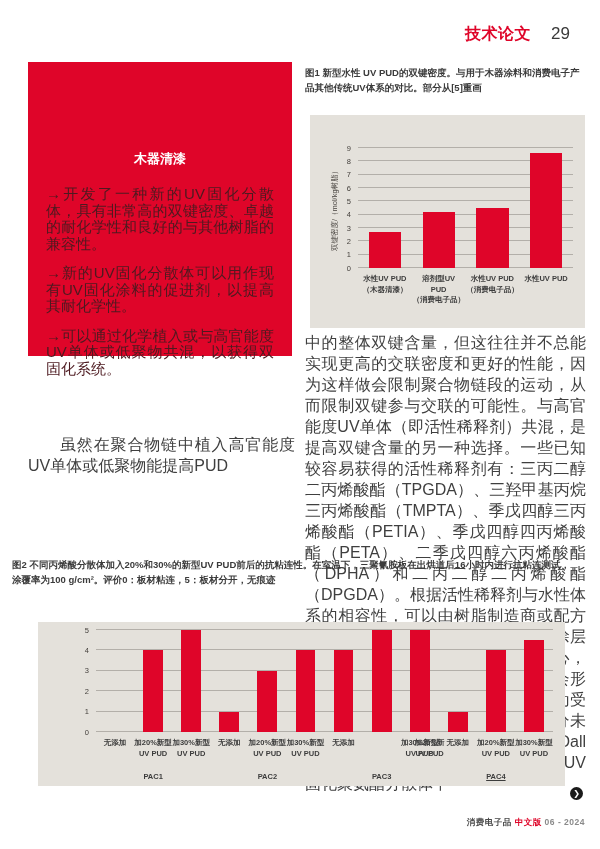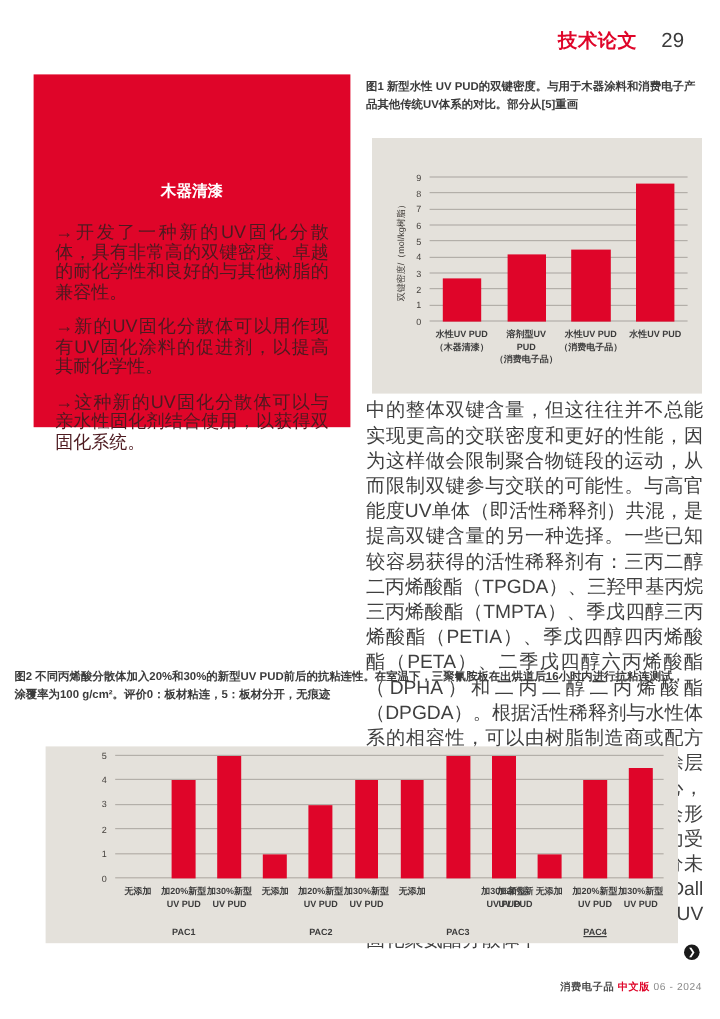--- a/index.html
+++ b/index.html
@@ -46,38 +46,38 @@
                 transform-origin:0 0;font-size:7.5px;color:#45413d;text-align:center;white-space:nowrap;}
 
   
   .next-arrow{position:absolute;left:570px;top:787px;width:13px;height:13px;border-radius:50%;
               background:#1a1a1a;color:#fff;font-size:8px;line-height:13px;text-align:center;font-weight:bold;}
 
   
   .page-footer{position:absolute;top:817px;right:15px;font-size:8.5px;font-weight:bold;letter-spacing:.5px;}
   .footer-journal{color:#4a4a4a;}
   .footer-edition{color:#df0529;}
-  .footer-issue{color:#8a8a8a;font-weight:normal;text-align:center;}
+  .footer-issue{color:#8a8a8a;font-weight:bold;text-align:center;}
 </style>
 </head>
 <body>
 
 <div id="page">
 
   <div class="page-header">
     <span class="header-label">技术论文</span>
     <span class="header-pagenum">29</span>
   </div>
 
   <div class="results-box">
     <p class="results-title">木器清漆</p>
     <div id="bullets">
         <p class="bullet">→开发了一种新的UV固化分散体，具有非常高的双键密度、卓越的耐化学性和良好的与其他树脂的兼容性。</p>
         <p class="bullet">→新的UV固化分散体可以用作现有UV固化涂料的促进剂，以提高其耐化学性。</p>
-        <p class="bullet">→这种新的UV固化分散体可以与亲水性固化剂结合使用，以获得双固化系统。</p>
+        <p class="bullet">→可以通过化学植入或与高官能度UV单体或低聚物共混，以获得双固化系统。</p>
       </div>
   </div>
 
   <div class="fig-caption" id="fig1-caption">图1 新型水性 UV PUD的双键密度。与用于木器涂料和消费电子产品其他传统UV体系的对比。部分从[5]重画</div>
   <div class="chart" id="chart1" style="background: rgb(228, 225, 219);">
       <div class="chart-plot" style="left: 48px; top: 33px; right: 12px; height: 120px;">
         <div class="gridline" style="bottom: 0%; background: rgb(179, 175, 169);"></div>
         <div class="y-tick-label" style="bottom: 0%;">0</div>
         <div class="gridline" style="bottom: 11.1111%; background: rgb(179, 175, 169);"></div>
         <div class="y-tick-label" style="bottom: 11.1111%;">1</div>
@@ -107,20 +107,21 @@
         <div class="chart-bar" style="left: 55%; width: 15%; height: 50%; background: rgb(223, 5, 41);"></div>
         <div class="x-tick-label" style="left: 50%; width: 25%;">水性UV PUD
 （消费电子品）</div>
         <div class="chart-bar" style="left: 80%; width: 15%; height: 95.5556%; background: rgb(223, 5, 41);"></div>
         <div class="x-tick-label" style="left: 75%; width: 25%;">水性UV PUD</div>
       </div>
       <div class="y-axis-label">双键密度/（mol/kg树脂）</div>
     </div>
 
   <div class="body-col" id="left-col">
+    <p class="para2">虽然在聚合物链中植入高官能度UV单体或低聚物能提高PUD</p>
   </div>
   <div class="body-col" id="right-col">
     <p>中的整体双键含量，但这往往并不总能实现更高的交联密度和更好的性能，因为这样做会限制聚合物链段的运动，从而限制双键参与交联的可能性。与高官能度UV单体（即活性稀释剂）共混，是提高双键含量的另一种选择。一些已知较容易获得的活性稀释剂有：三丙二醇二丙烯酸酯（TPGDA）、三羟甲基丙烷三丙烯酸酯（TMPTA）、季戊四醇三丙烯酸酯（PETIA）、季戊四醇四丙烯酸酯（PETA）、二季戊四醇六丙烯酸酯（DPHA）和二丙二醇二丙烯酸酯（DPGDA）。根据活性稀释剂与水性体系的相容性，可以由树脂制造商或配方师加入到水性UV体系中，调节固化涂层的性能。但是，使用时仍需十分小心，因为有些活性稀释剂使用量高时，会形成致密度过高的结构，使扩散和运动受到限制，其中被困在聚合网络中部分未反应的双键会导致聚合过早终止。Dall Agnol等人最近发表了一篇关于提高UV固化聚氨酯分散体中</p>
   </div>
 
   <div class="fig-caption" id="fig2-caption">图2 不同丙烯酸分散体加入20%和30%的新型UV PUD前后的抗粘连性。在室温下，三聚氰胺板在出烘道后16小时内进行抗粘连测试，涂覆率为100 g/cm²。评价0：板材粘连，5：板材分开，无痕迹</div>
   <div class="chart" id="chart2" style="background: rgb(228, 225, 219);">
       <div class="chart-plot" style="left: 58px; top: 8px; right: 12px; height: 102px;">
         <div class="gridline" style="bottom: 0%; background: rgb(179, 175, 169);"></div>
         <div class="y-tick-label" style="bottom: 0%;">0</div>

